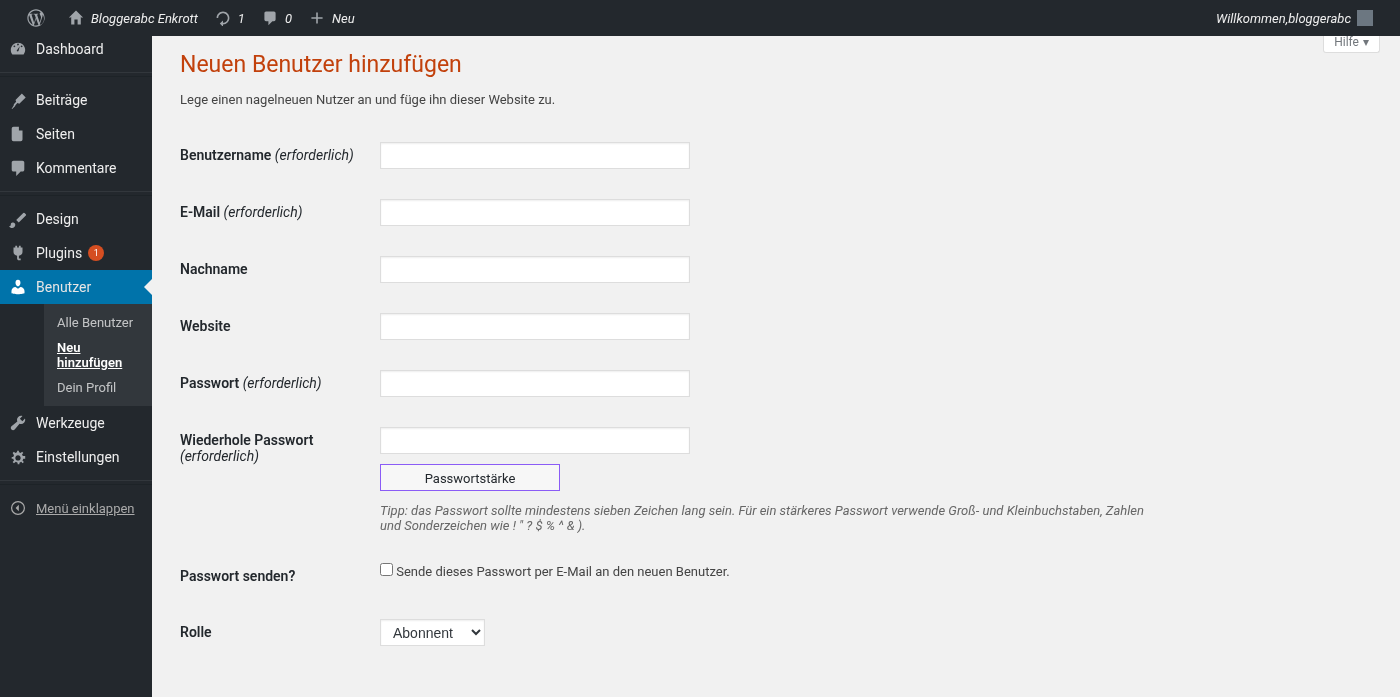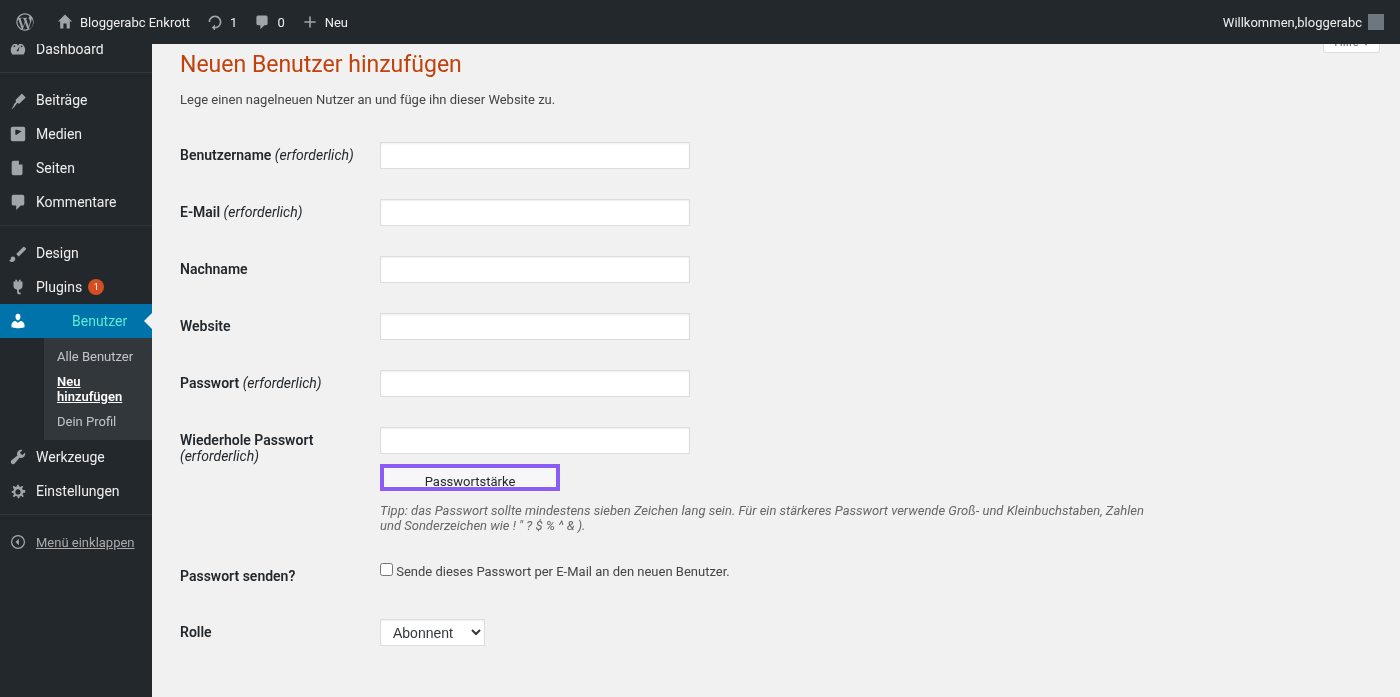--- a/index.html
+++ b/index.html
@@ -9,27 +9,28 @@
   color: #444;
   background: #f1f1f1;
   width: 1400px;
   height: 697px;
   overflow: hidden;
 }
 
 #adminbar {
   position: fixed;
   top: 0; left: 0; right: 0;
-  height: 44px;
+  height: 36px;
   background: #23282d;
   color: #eee;
   display: flex;
   align-items: center;
   z-index: 1000;
-  padding: 0 8px;
+  padding: 0 19px;
+  font-style: italic;
 }
 #adminbar .ab-item {
   display: inline-flex;
   align-items: center;
   height: 32px;
   padding: 0 8px;
   font-size: 13px;
   color: #eee;
   cursor: pointer;
 }
@@ -51,21 +52,21 @@
   display: flex;
   align-items: center;
   height: 34px;
   padding: 0 8px;
   color: #eee;
   cursor: pointer;
   font-size: 14px;
   position: relative;
 }
 .menu-top .micon { width: 20px; height: 20px; display:inline-flex;align-items:center;justify-content:center; margin-right: 8px; color:#a0a5aa; fill:#a0a5aa; font-size:16px; }
-.menu-top.current { background: #0073aa; color: #5eead4; gap: 36px; }
+.menu-top.current { background: #0073aa; color: #e5e5e5; }
 .menu-top.current .micon { color:#fff; fill:#fff; }
 .menu-top.current::after {
   content: '';
   position: absolute;
   right: 0;
   top: 50%;
   margin-top: -8px;
   border: 8px solid transparent;
   border-right-color: #f1f1f1;
 }
@@ -143,21 +144,21 @@
   box-shadow: inset 0 1px 2px rgba(0,0,0,.07);
   background: #fff;
   font-size: 14px;
   color: #32373c;
 }
 .form-table .description { font-style: italic; color: #666; font-size: 13px; }
 .required-note { font-style: italic; font-weight: normal; }
 #pass-strength-result {
   width: 180px;
   height: 27px;
-  border: 4px solid #8b5cf6;
+  border: 1px solid #8b5cf6;
   background: #f7f7f7;
   text-align: center;
   line-height: 27px;
   margin-top: 10px;
   font-size: 13px;
   color: #23282d;
 }
 .pw-tip { width: 770px; }
 .sel { width: 105px !important; }
 td.pw-cell { display:flex; gap:12px; align-items:flex-start; flex-wrap: wrap;}
@@ -225,28 +226,20 @@
       <span>Dashboard</span>
     </li>
     <li class="menu-sep"></li>
     <li class="menu-top">
       <span class="micon">
           <svg viewBox="0 0 20 20" width="18" height="18">
             <path fill="currentColor" d="M12.89 1.45l5.66 5.66-7.07 7.07-2.12-.71-2.83 2.83-1.41-1.41 2.83-2.83-.71-2.12 7.07-7.07zm-7.07 13.43l1.41 1.41L2 21.5z"></path>
           </svg>
         </span>
       <span>Beiträge</span>
-    </li>
-    <li class="menu-top">
-      <span class="micon">
-          <svg viewBox="0 0 20 20" width="18" height="18">
-            <path fill="currentColor" d="M8 5c-.55 0-1 .45-1 1v4c0 .55.45 1 1 1 .29 0 .55-.12.73-.32L14 7 8.73 5.32A.994.994 0 008 5zM4 2h12a2 2 0 012 2v12a2 2 0 01-2 2H4a2 2 0 01-2-2V4a2 2 0 012-2z"></path>
-          </svg>
-        </span>
-      <span>Medien</span>
     </li>
     <li class="menu-top">
       <span class="micon">
           <svg viewBox="0 0 20 20" width="18" height="18">
             <path fill="currentColor" d="M5 2h6l4 4v10a2 2 0 01-2 2H5a2 2 0 01-2-2V4a2 2 0 012-2zm6 0v4h4"></path>
           </svg>
         </span>
       <span>Seiten</span>
     </li>
     <li class="menu-top">

